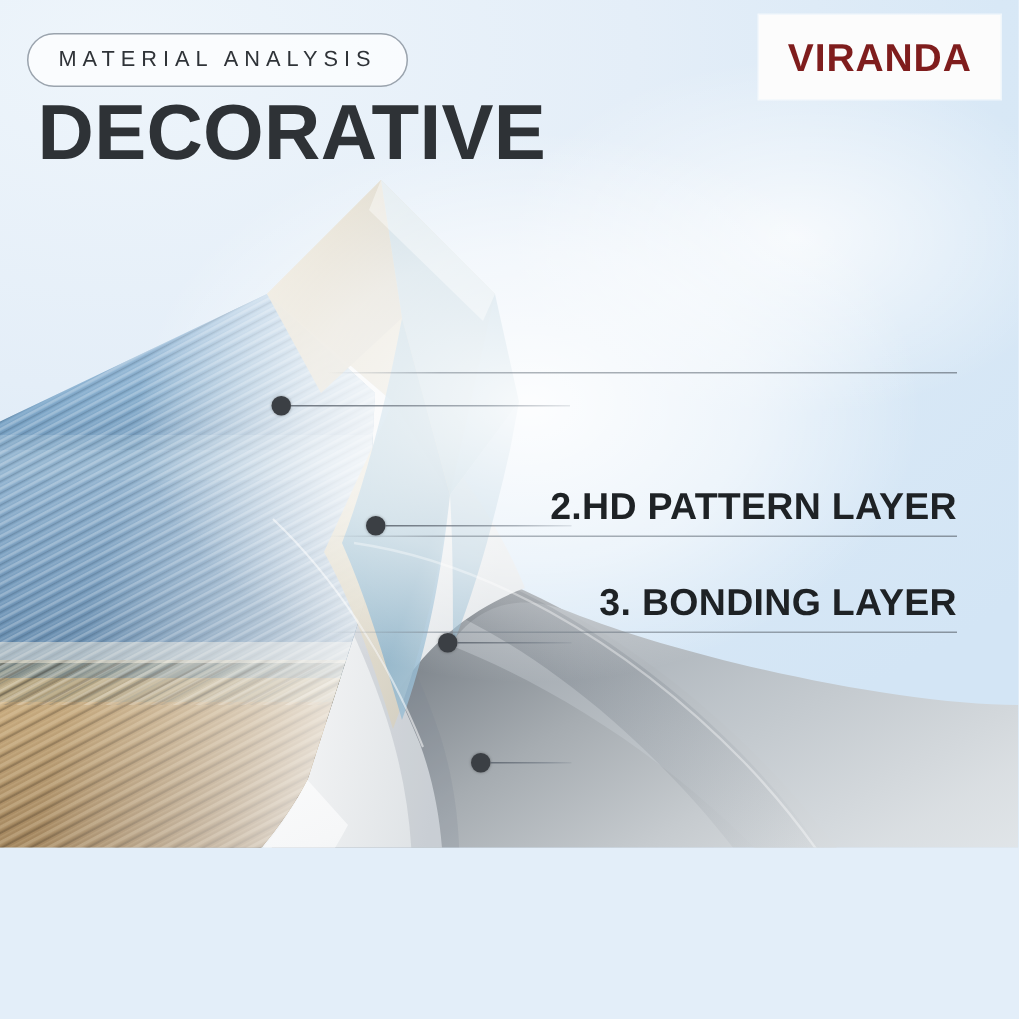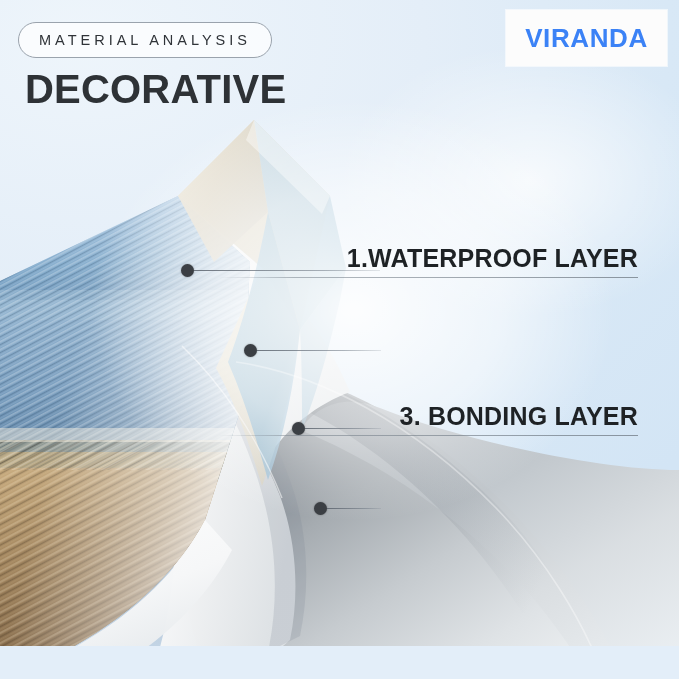--- a/index.html
+++ b/index.html
@@ -2,21 +2,21 @@
 <html><head>
 <meta charset="utf-8">
 <style>
   html,body{margin:0;padding:0;}
   body{
     width:679px;height:679px;overflow:hidden;
     font-family:"Liberation Sans","DejaVu Sans",sans-serif;
     background:#e3eef9;
   }
   #stage{
-    position:relative;width:679px;height:646px;overflow:hidden;
+    position:relative;width:679px;height:565px;overflow:hidden;
     background:
       radial-gradient(120% 95% at 12% 6%, #eef5fb 0%, #e4eef8 42%, #d8e8f6 72%, #d3e5f5 100%);
   }
   
   .haze{
     position:absolute;inset:0;pointer-events:none;
     background:
       radial-gradient(52% 44% at 52% 48%, rgba(255,255,255,.92) 0%, rgba(255,255,255,.55) 42%, rgba(255,255,255,0) 74%),
       radial-gradient(40% 30% at 78% 28%, rgba(255,255,255,.75) 0%, rgba(255,255,255,0) 70%);
   }
@@ -26,32 +26,32 @@
     position:absolute;left:18px;top:22px;
     height:34px;padding:0 20px;
     display:flex;align-items:center;
     border:1.6px solid #9aa3ad;border-radius:18px;
     background:rgba(255,255,255,.72);
     color:#2f3338;font-size:14.5px;letter-spacing:4.0px;font-weight:400;
     white-space:nowrap;
   }
   .title{
     position:absolute;left:25px;top:66px;
-    color:#2e3236;font-weight:700;font-size:40px;line-height:46px;
+    color:#2e3236;font-weight:700;font-size:52px;line-height:46px;
     letter-spacing:.2px;white-space:nowrap;
   }
   .title .l2{display:block;}
 
   .logo-box{
     position:absolute;left:506px;top:10px;width:161px;height:56px;
     background:#fcfcfc;display:flex;align-items:center;justify-content:center;
     box-shadow:0 0 0 1px rgba(255,255,255,.6);
   }
   .logo-text{
-    color:#3b82f6;font-weight:700;font-size:26px;letter-spacing:.6px;
+    color:#7f1d1d;font-weight:700;font-size:26px;letter-spacing:.6px;
   }
 
   
   #art{position:absolute;left:0;top:0;width:679px;height:679px;}
 
   
   .callout{position:absolute;right:41px;width:420px;text-align:right;}
   .callout .lbl{
     color:#1e2225;font-weight:700;font-size:25px;letter-spacing:.2px;
     white-space:nowrap;display:block;
@@ -329,21 +329,24 @@
   <div class="dot" style="left:244px;top:344px"></div>
   <div class="dot" style="left:292px;top:422px"></div>
   <div class="dot" style="left:314px;top:502px"></div>
 
   <div class="leader" style="left:194px;top:270px;width:186px"></div>
   <div class="leader" style="left:257px;top:350px;width:124px"></div>
   <div class="leader" style="left:305px;top:428px;width:76px"></div>
   <div class="leader" style="left:327px;top:508px;width:54px"></div>
 
   <div class="callout" style="top:244px">
-    <span class="lbl">1.WATERPROOF LAYER</span>
     <span class="rule"></span>
   </div>
-  <div class="callout" style="top:402px">
+  <div class="callout" style="top:324px">
+    <span class="lbl">2.HD PATTERN LAYER</span>
+    <span class="rule"></span>
+  </div>
+  <div class="callout" style="top:388px">
     <span class="lbl">3. BONDING LAYER</span>
     <span class="rule"></span>
   </div>
 
 </div>
 
 </body></html>

